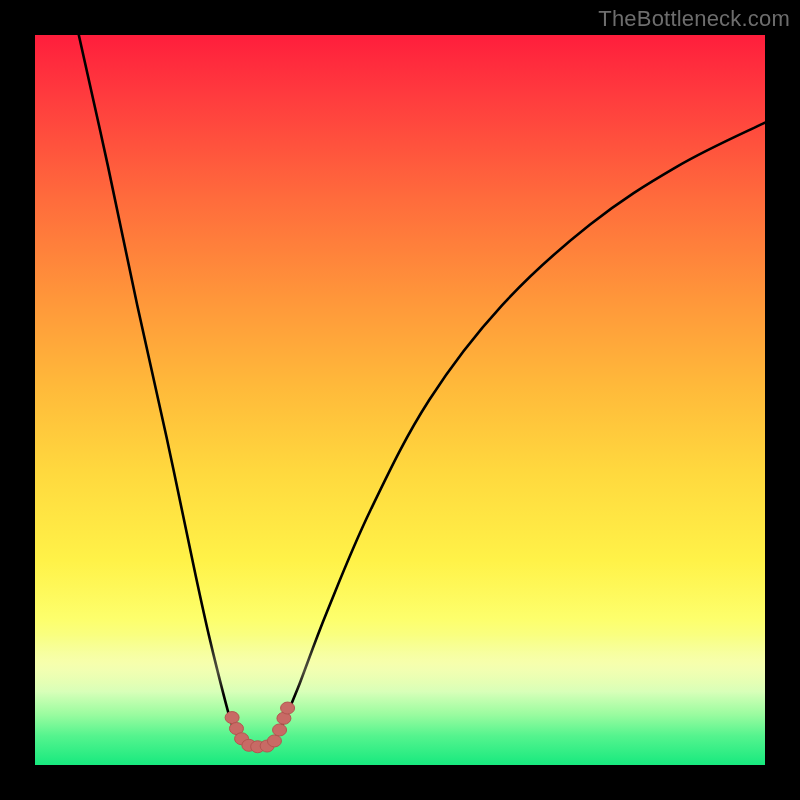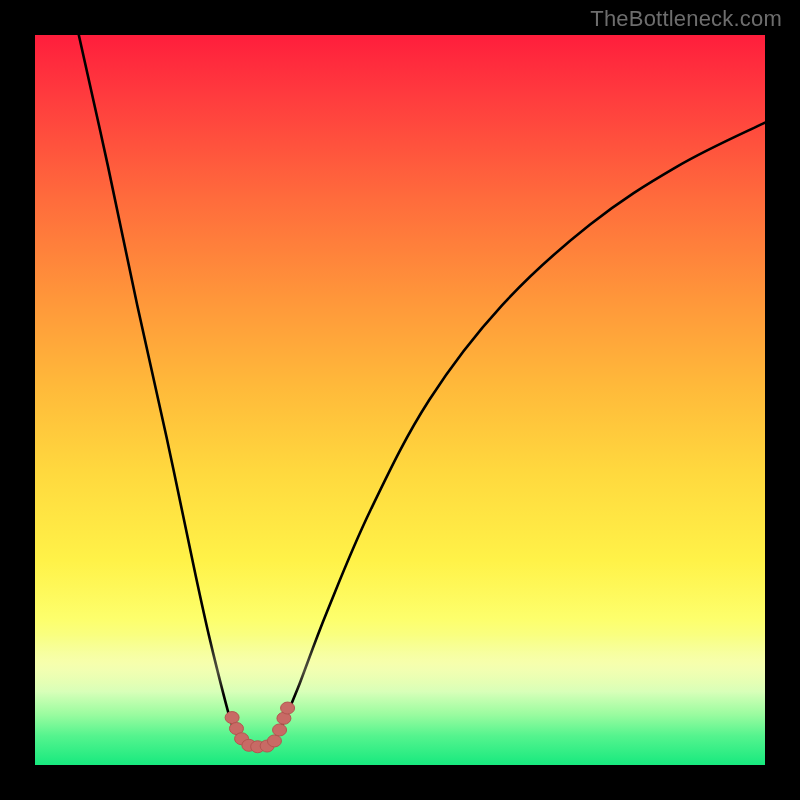--- a/index.html
+++ b/index.html
@@ -55,21 +55,21 @@
       rgba(255,255,255,0) 0%,
       rgba(255,255,200,0.25) 40%,
       rgba(255,255,200,0.30) 60%,
       rgba(255,255,200,0) 100%
     );
     pointer-events: none;
   }
   .watermark {
     position: absolute;
     top: 6px;
-    right: 18px;
+    right: 10px;
     font-size: 22px;
     color: #6d6d6d;
     letter-spacing: 0.2px;
     pointer-events: none;
     user-select: none;
   }
   svg.curve {
     position: absolute;
     left: 0;
     top: 0;

